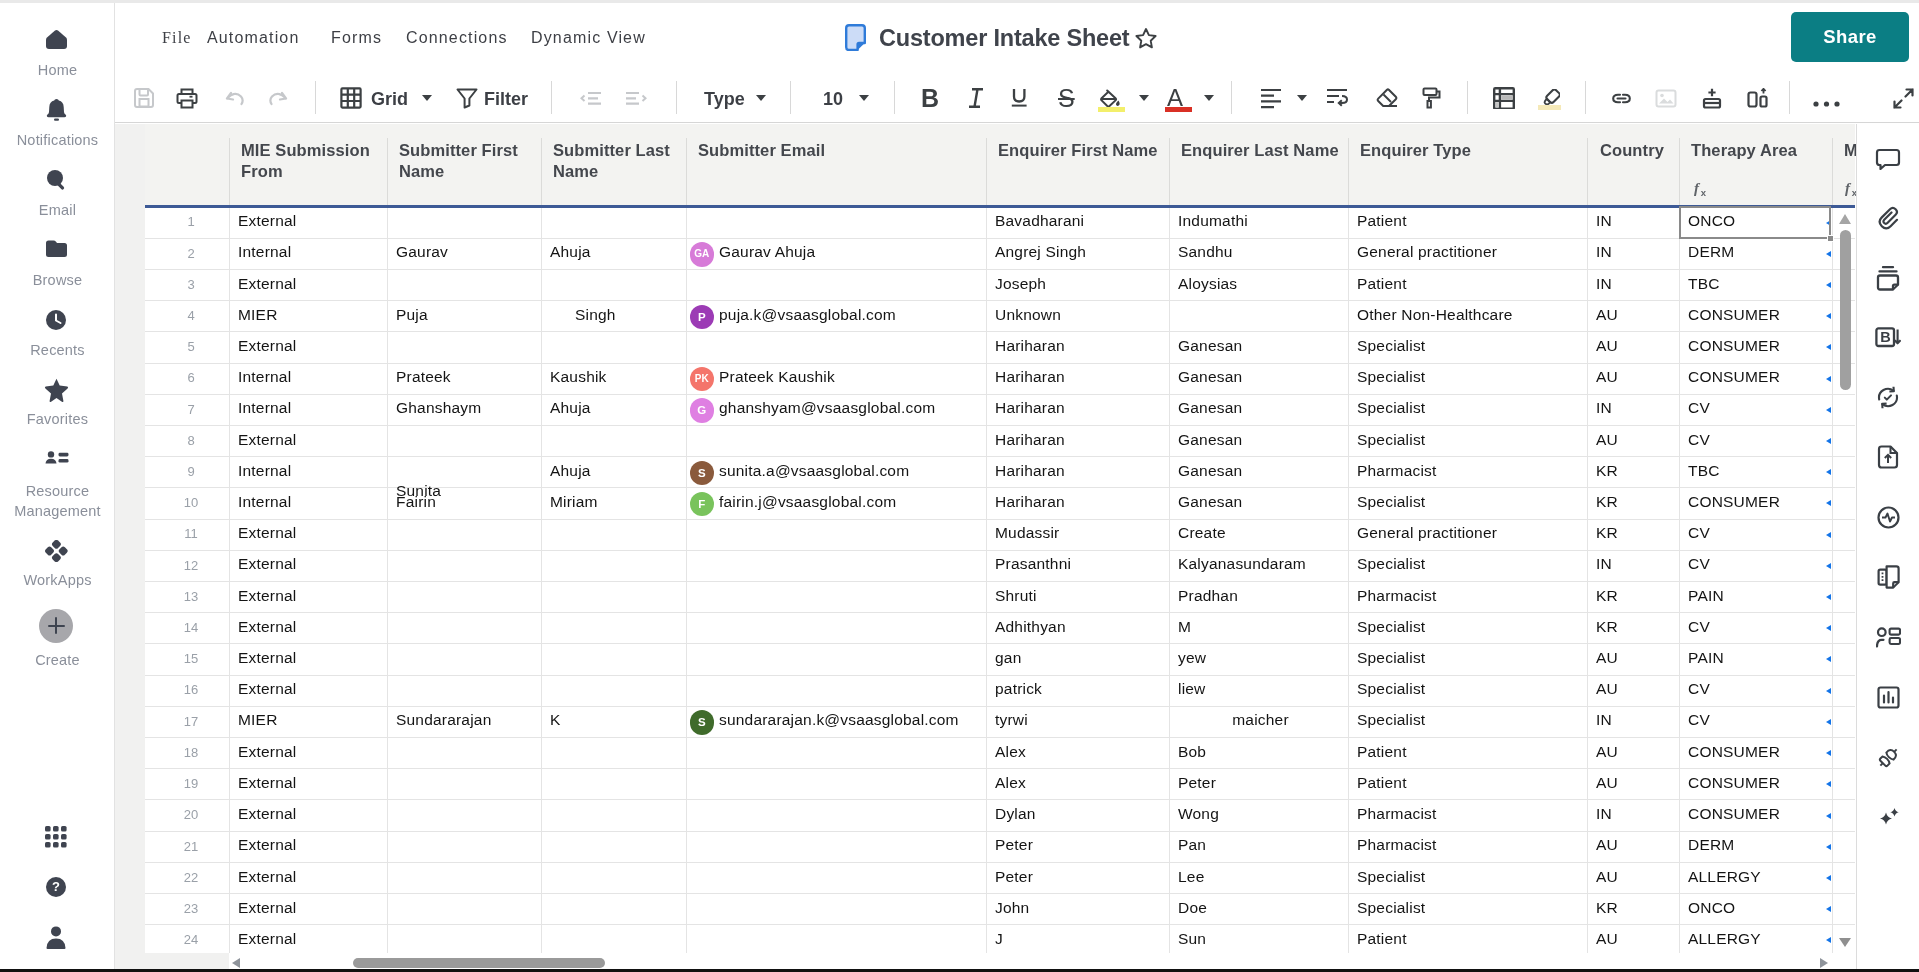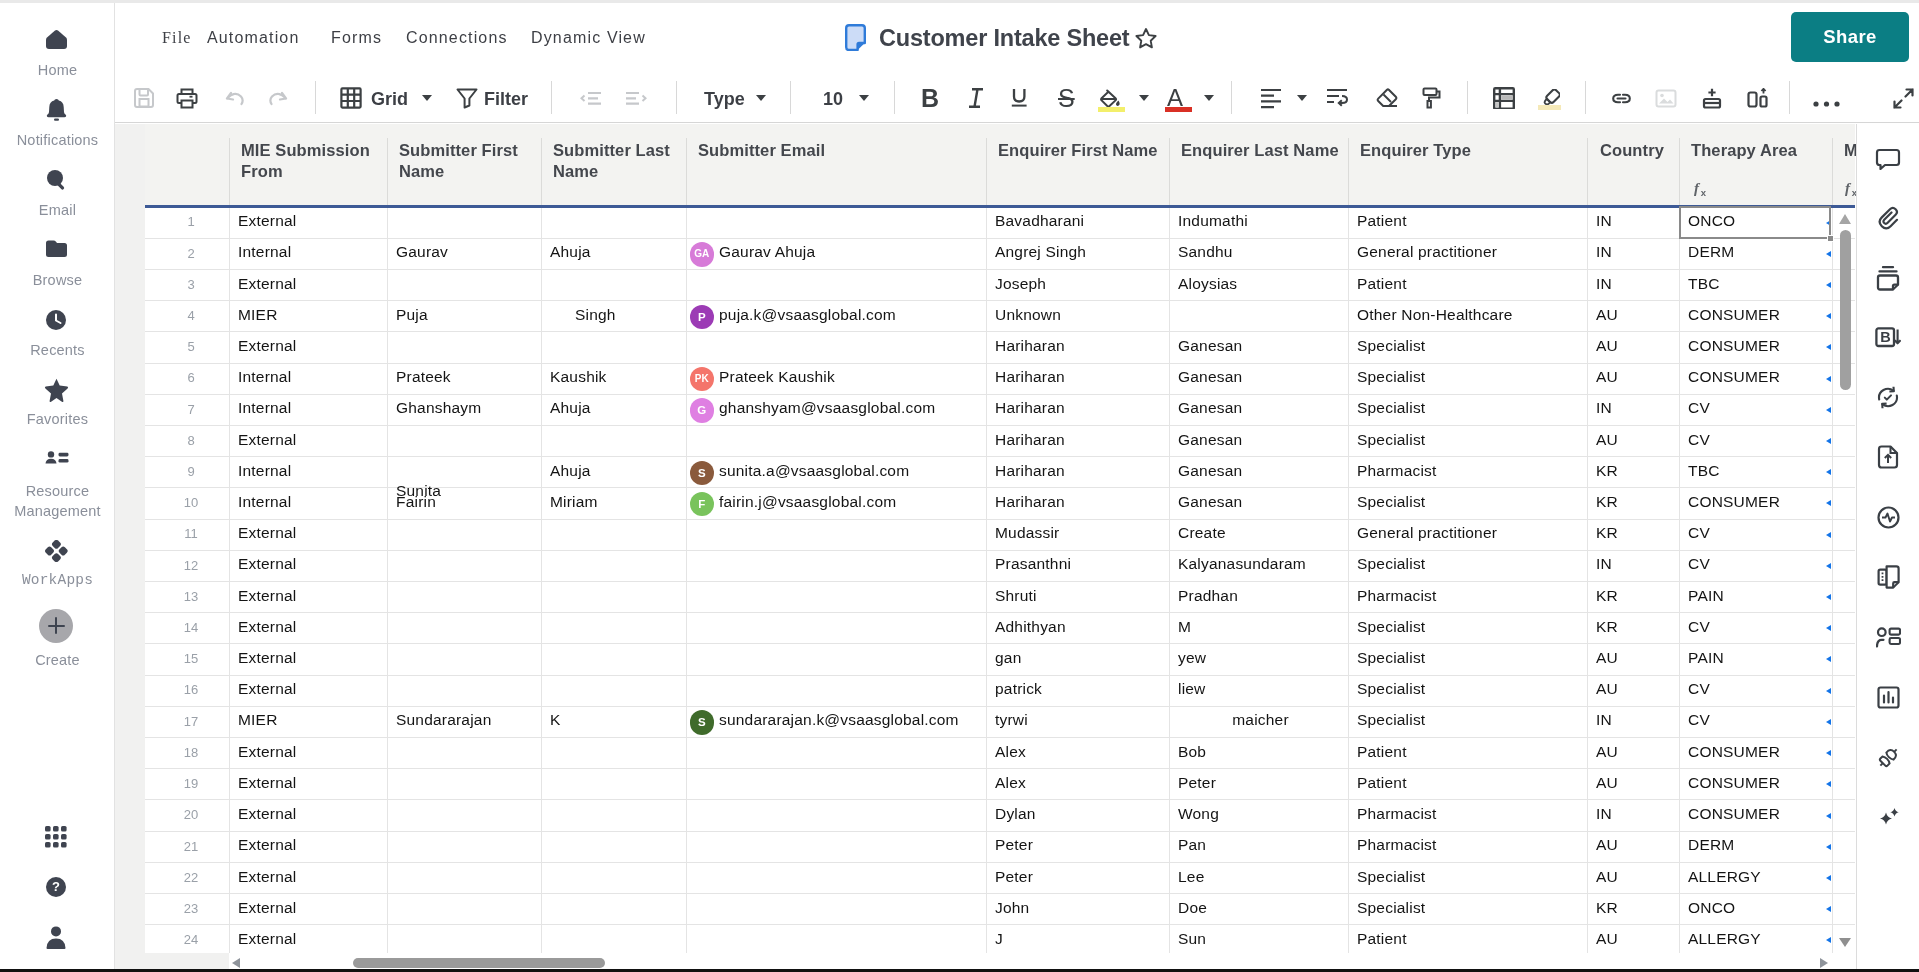--- a/index.html
+++ b/index.html
@@ -51,21 +51,21 @@
         <rect x="13.5" y="1.8" width="10" height="3.6" rx="1.4" fill="#3f4450"></rect>
         <rect x="13.5" y="8" width="10" height="3.6" rx="1.4" fill="#3f4450"></rect>
       </svg></div>
 <div class="lbl abs" style="left:0;top:481px;width:115px;line-height:20px;">Resource<br>Management</div>
 <div class="abs" style="left:45px;top:540px;"><svg width="23" height="22" viewBox="0 0 23 22" style="">
         <rect x="7.6" y="0.5" width="7.6" height="7.6" rx="2.4" transform="rotate(45 11.4 4.3)" fill="#3f4450"></rect>
         <rect x="0.7" y="7.2" width="7.6" height="7.6" rx="2.4" transform="rotate(45 4.5 11)" fill="#3f4450"></rect>
         <rect x="14.4" y="7.2" width="7.6" height="7.6" rx="2.4" transform="rotate(45 18.2 11)" fill="#3f4450"></rect>
         <rect x="7.6" y="13.9" width="7.6" height="7.6" rx="2.4" transform="rotate(45 11.4 17.7)" fill="#3f4450"></rect>
       </svg></div>
-<div class="lbl abs" style="left:0;top:572px;width:115px;font-family:Liberation Mono, monospace;">WorkApps</div>
+<div class="lbl abs" style="left:0;top:572px;width:115px;">WorkApps</div>
 <div class="abs" style="left:39px;top:609px;width:34px;height:34px;border-radius:50%;background:#a7a7ab;"></div>
 <div class="abs" style="left:47.5px;top:624.5px;width:17px;height:2.6px;background:#3e4450;border-radius:1px;"></div>
 <div class="abs" style="left:54.7px;top:617.3px;width:2.6px;height:17px;background:#3e4450;border-radius:1px;"></div>
 <div class="lbl abs" style="left:0;top:652px;width:115px;">Create</div>
 <div class="abs" style="left:45px;top:826px;"><svg width="22" height="22" viewBox="0 0 22 22" style="">
         <rect x="0" y="0" width="5.6" height="5.6" rx="1.6" fill="#3f4450"></rect>
         <rect x="8" y="0" width="5.6" height="5.6" rx="1.6" fill="#3f4450"></rect>
         <rect x="16" y="0" width="5.6" height="5.6" rx="1.6" fill="#3f4450"></rect>
         <rect x="0" y="8" width="5.6" height="5.6" rx="1.6" fill="#3f4450"></rect>
         <rect x="8" y="8" width="5.6" height="5.6" rx="1.6" fill="#3f4450"></rect>

